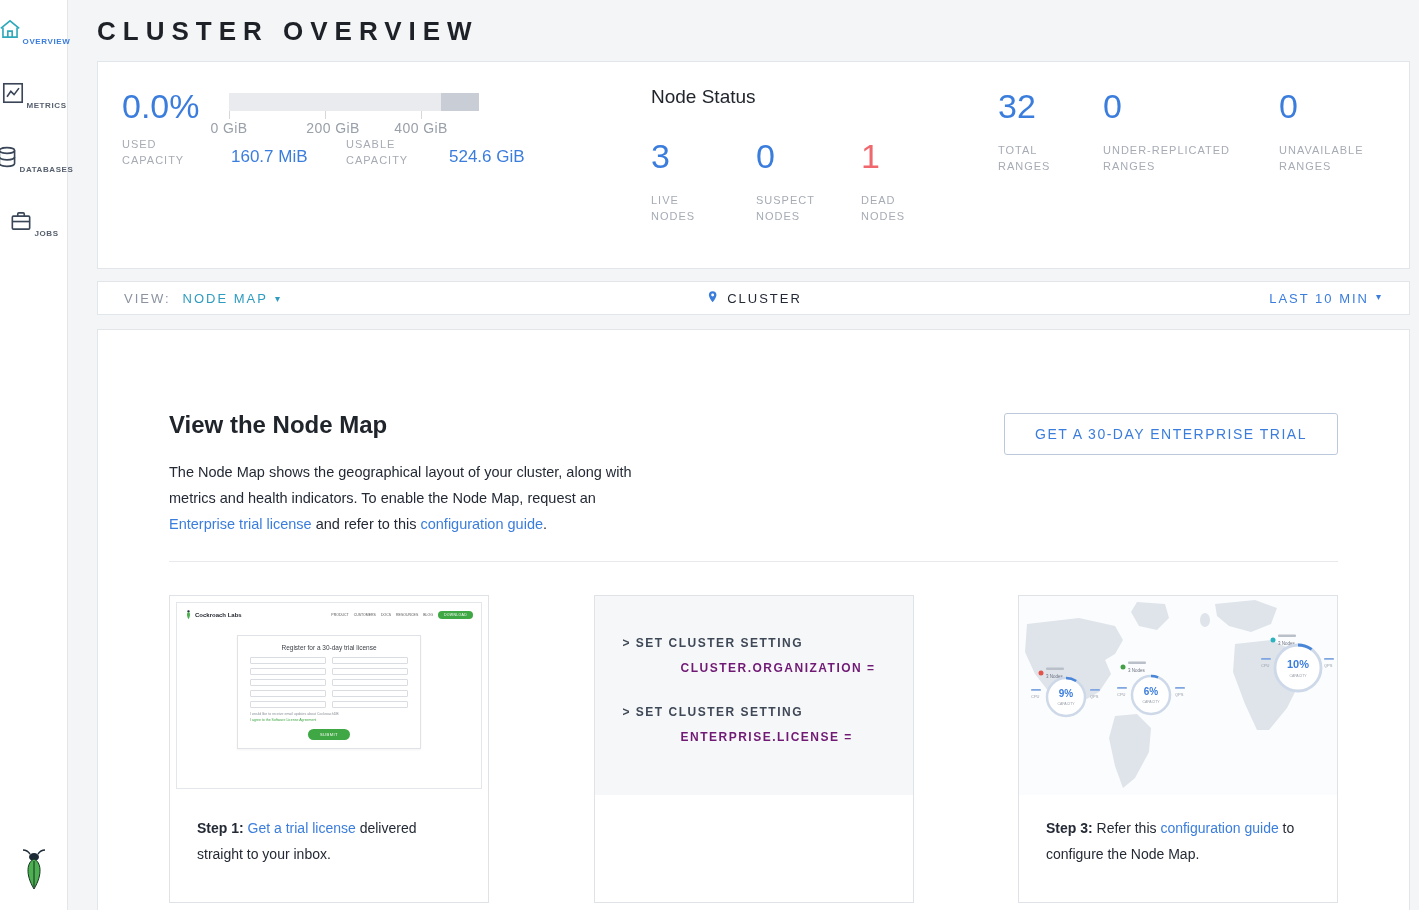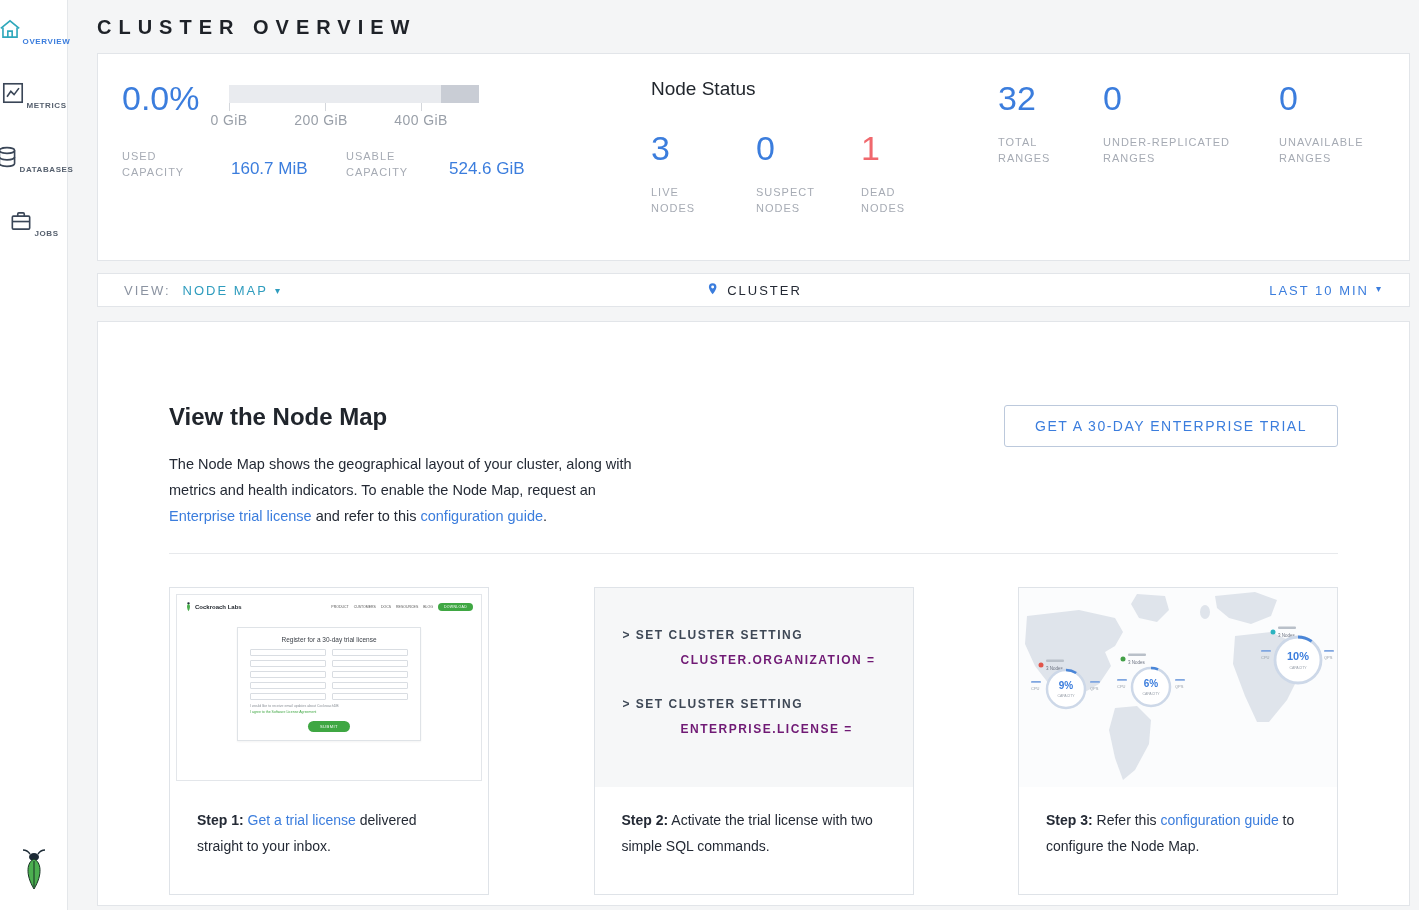--- a/index.html
+++ b/index.html
@@ -11,37 +11,37 @@
   .sidebar{width:68px;background:#fff;border-right:1px solid #e4e7ea;display:flex;
     flex-direction:column;align-items:center;padding-top:16px;position:relative;flex-shrink:0}
   .nav-item{display:flex;flex-direction:row;align-items:flex-end;margin-bottom:34px;cursor:pointer}
   .nav-item svg{width:26px;height:26px}
   .nav-label{font-size:8px;letter-spacing:.6px;color:#56606e;margin-top:6px;font-weight:700}
   .nav-item.active .nav-label{color:#3b7ddd}
   .logo{position:absolute;bottom:14px;left:50%;transform:translateX(-50%)}
 
   
   .main{flex:1;padding:10px 9px 0 29px;overflow:hidden}
-  .page-title{font-size:20px;font-weight:700;letter-spacing:7px;color:#1e2228;margin:6px 0 14px}
+  .page-title{font-size:26px;font-weight:700;letter-spacing:7px;color:#1e2228;margin:6px 0 14px}
   .card{background:#fff;border:1px solid #e2e5e9}
 
   
   .stats-card{height:208px;display:flex;padding:24px}
   .stat-section h3{font-size:19px;font-weight:500;color:#21262d;margin-bottom:28px}
   .sec-capacity{width:529px}
   .cap-row{display:flex}
   .cap-pct{font-size:34px;color:#3b7ddd;width:107px;line-height:40px}
   .bar-wrap{width:250px;padding-top:7px}
   .bar{height:18px;background:#e9ebef;position:relative}
   .bar-dark{position:absolute;right:0;top:0;width:38px;height:100%;background:#c9cdd5}
   .ticks{position:relative;height:9px}
   .tick{position:absolute;top:0;width:1px;height:8px;background:#d4d7dc}
   .tick-labels{position:relative;height:14px;font-size:14px;color:#9aa0a9;letter-spacing:.4px}
   .tick-label{position:absolute;transform:translateX(-50%);white-space:nowrap}
-  .cap-labels{display:flex;align-items:flex-end;margin-top:22px}
+  .cap-labels{display:flex;align-items:flex-end;margin-top:2px}
   .small-label{font-size:11px;letter-spacing:1px;color:#a6abb4;line-height:16px}
   .lbl-used{width:84px}
   .val-used{width:115px;margin-left:25px}
   .lbl-usable{width:95px}
   .cap-value{font-size:17px;color:#3b7ddd;padding-bottom:1px}
   .val-usable{margin-left:8px}
   .sec-nodes{width:347px}
   .stat-cols{display:flex}
   .stat-col{width:105px}
   .stat-col.wide{width:176px}
@@ -179,21 +179,21 @@
             <div class="bar">
               <div class="bar-dark"></div>
             </div>
             <div class="ticks">
               <span class="tick" style="left:0"></span>
               <span class="tick" style="left:96px"></span>
               <span class="tick" style="left:192px"></span>
             </div>
             <div class="tick-labels">
               <span class="tick-label" style="left:0">0 GiB</span>
-              <span class="tick-label" style="left:92px">200 GiB</span>
+              <span class="tick-label" style="left:104px">200 GiB</span>
               <span class="tick-label" style="left:192px">400 GiB</span>
             </div>
           </div>
         </div>
         <div class="cap-labels">
           <div class="small-label lbl-used">USED CAPACITY</div>
           <div class="cap-value val-used">160.7 MiB</div>
           <div class="small-label lbl-usable">USABLE CAPACITY</div>
           <div class="cap-value val-usable">524.6 GiB</div>
         </div>
@@ -320,24 +320,20 @@
           </div>
         </div>
 
         <div class="step-card">
           <div class="step-visual code-visual">
             <div class="code-cmd">&gt; SET CLUSTER SETTING</div>
             <div class="code-val">CLUSTER.ORGANIZATION =</div>
             <div class="code-cmd code-gap">&gt; SET CLUSTER SETTING</div>
             <div class="code-val">ENTERPRISE.LICENSE =</div>
           </div>
-          <div class="step-caption">
-            <span class="step-label">Step 2:</span>
-            <span>Activate the trial license with two simple SQL commands.</span>
-          </div>
         </div>
 
         <div class="step-card">
           <div class="step-visual map-visual">
             <svg viewBox="0 0 318 199" preserveAspectRatio="none">
               <rect width="318" height="199" fill="#fbfcfd"></rect>
 
               <g fill="#dfe4eb">
                 <path d="M118 6 L146 8 L150 22 L138 34 L120 30 L112 16 Z"></path>
                 <path d="M8 28 L60 22 L96 30 L104 44 L96 58 L86 64 L92 78 L80 96 L66 104 L58 118 L48 110 L30 96 L16 78 L6 56 Z"></path>

